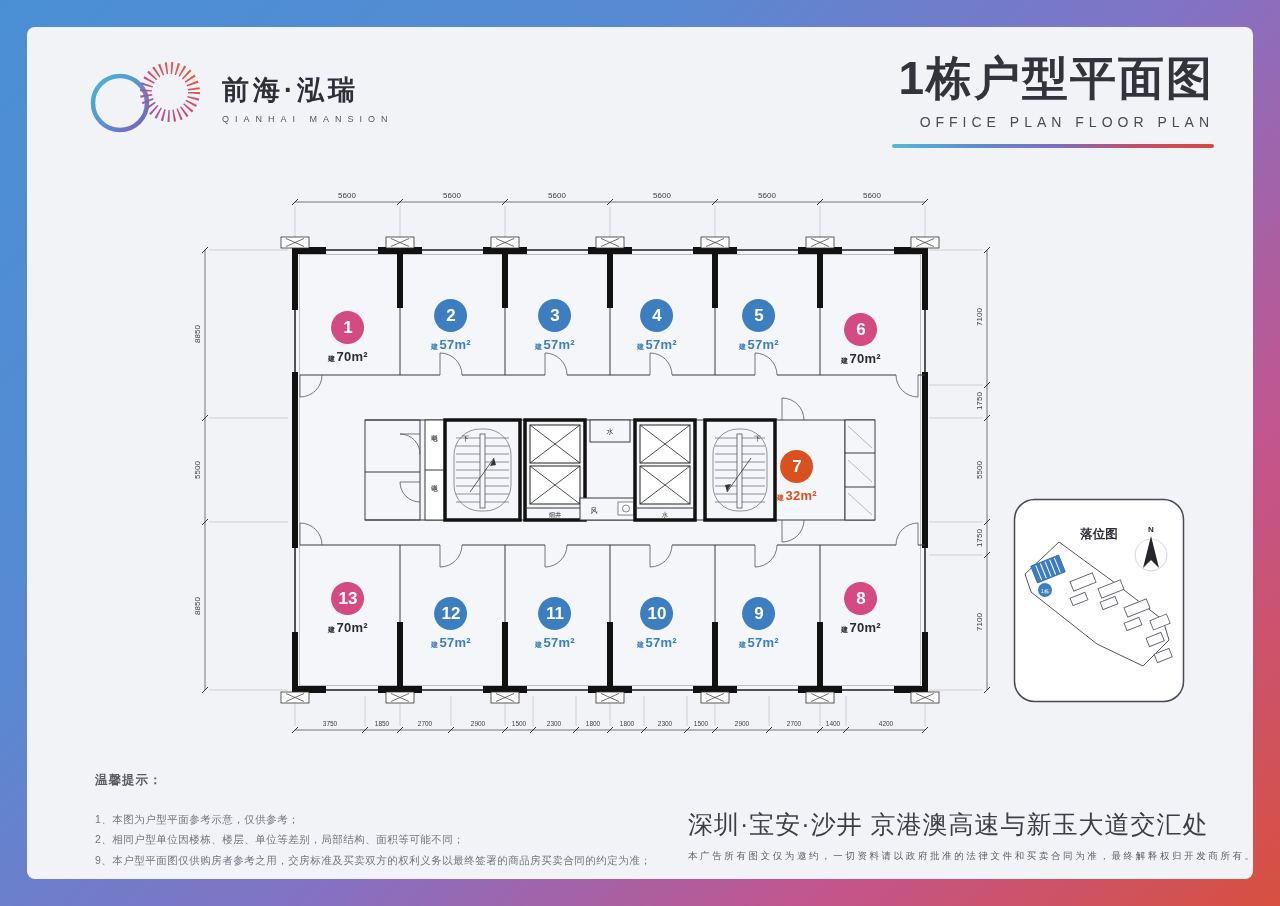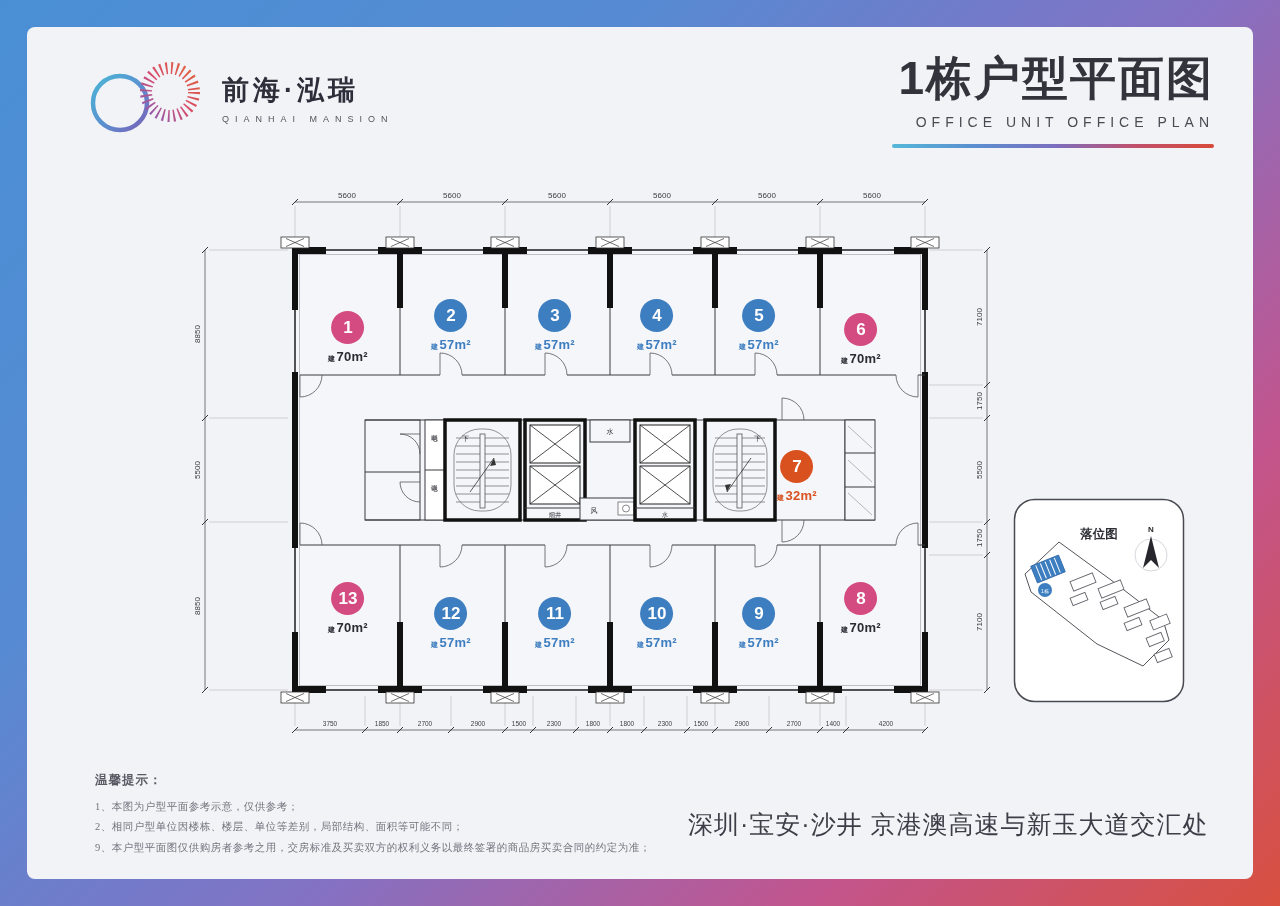--- a/index.html
+++ b/index.html
@@ -29,23 +29,23 @@
   .ucircle{width:33px;height:33px;border-radius:50%;display:flex;align-items:center;justify-content:center;
     color:#fff;font-size:17px;font-weight:bold;}
   .uarea{font-size:13px;font-weight:bold;letter-spacing:0.3px;}
   .uarea .pre{font-size:7px;font-weight:bold;margin-right:1px;}
   .u-blue .ucircle{background:#3d7ec0;} .u-blue .uarea{color:#3d7ec0;}
   .u-pink .ucircle{background:#d34b80;} .u-pink .uarea{color:#2b2b33;}
   .u-orange .ucircle{background:#d8511f;} .u-orange .uarea{color:#d8511f;}
   
   .inset{position:absolute;left:1013px;top:498px;width:172px;height:205px;}
   
-  .notes{position:absolute;left:95px;top:772px;font-family:Liberation Serif, serif;}
+  .notes{position:absolute;left:95px;top:772px;}
   .notes .ntitle{font-size:12.5px;font-weight:bold;color:#5a5a64;letter-spacing:1px;}
-  .notes ul{list-style:none;margin:8px 0 0 0;padding:0;}
+  .notes ul{list-style:none;margin:20px 0 0 0;padding:0;}
   .notes li{font-size:10.5px;color:#74747e;line-height:1.95;letter-spacing:0.5px;}
   
   .footer{position:absolute;left:688px;top:808px;width:505px;}
   .footer .slogan{font-size:25px;font-weight:500;color:#3c3d46;letter-spacing:1px;white-space:nowrap;}
   .footer .disc{font-size:9.5px;color:#5f5f68;letter-spacing:2.6px;margin-top:9px;white-space:nowrap;}
 </style>
 </head>
 <body>
 
 <div class="frame">
@@ -69,21 +69,21 @@
       <circle cx="92" cy="42" r="24" fill="none" stroke="url(#lgB)" stroke-width="12" stroke-dasharray="1.8 3.6"></circle>
     </svg>
     <div class="logo-text">
       <div class="cn">前海·泓瑞</div>
       <div class="en">QIANHAI MANSION</div>
     </div>
   </div>
 
   <div class="title-block">
     <h1>1栋户型平面图</h1>
-    <div class="sub">OFFICE UNIT OFFICE PLAN</div>
+    <div class="sub">OFFICE PLAN FLOOR PLAN</div>
     <div class="bar"></div>
   </div>
 
   <div class="plan">
     <svg width="830" height="580" viewBox="0 0 830 580">
       <defs>
         <g id="tick">
             <line x1="-3" y1="3" x2="3" y2="-3" stroke="#333" stroke-width="1"></line>
           </g>
         <g id="colbox">
@@ -545,14 +545,15 @@
     <div class="ntitle">温馨提示：</div>
     <ul>
       <li>1、本图为户型平面参考示意，仅供参考；</li>
       <li>2、相同户型单位因楼栋、楼层、单位等差别，局部结构、面积等可能不同；</li>
       <li>9、本户型平面图仅供购房者参考之用，交房标准及买卖双方的权利义务以最终签署的商品房买卖合同的约定为准；</li>
     </ul>
   </div>
 
   <div class="footer">
     <div class="slogan">深圳·宝安·沙井 京港澳高速与新玉大道交汇处</div>
+    <div class="disc">本广告所有图文仅为邀约，一切资料请以政府批准的法律文件和买卖合同为准，最终解释权归开发商所有。</div>
   </div>
 </div>
 
 </body></html>

